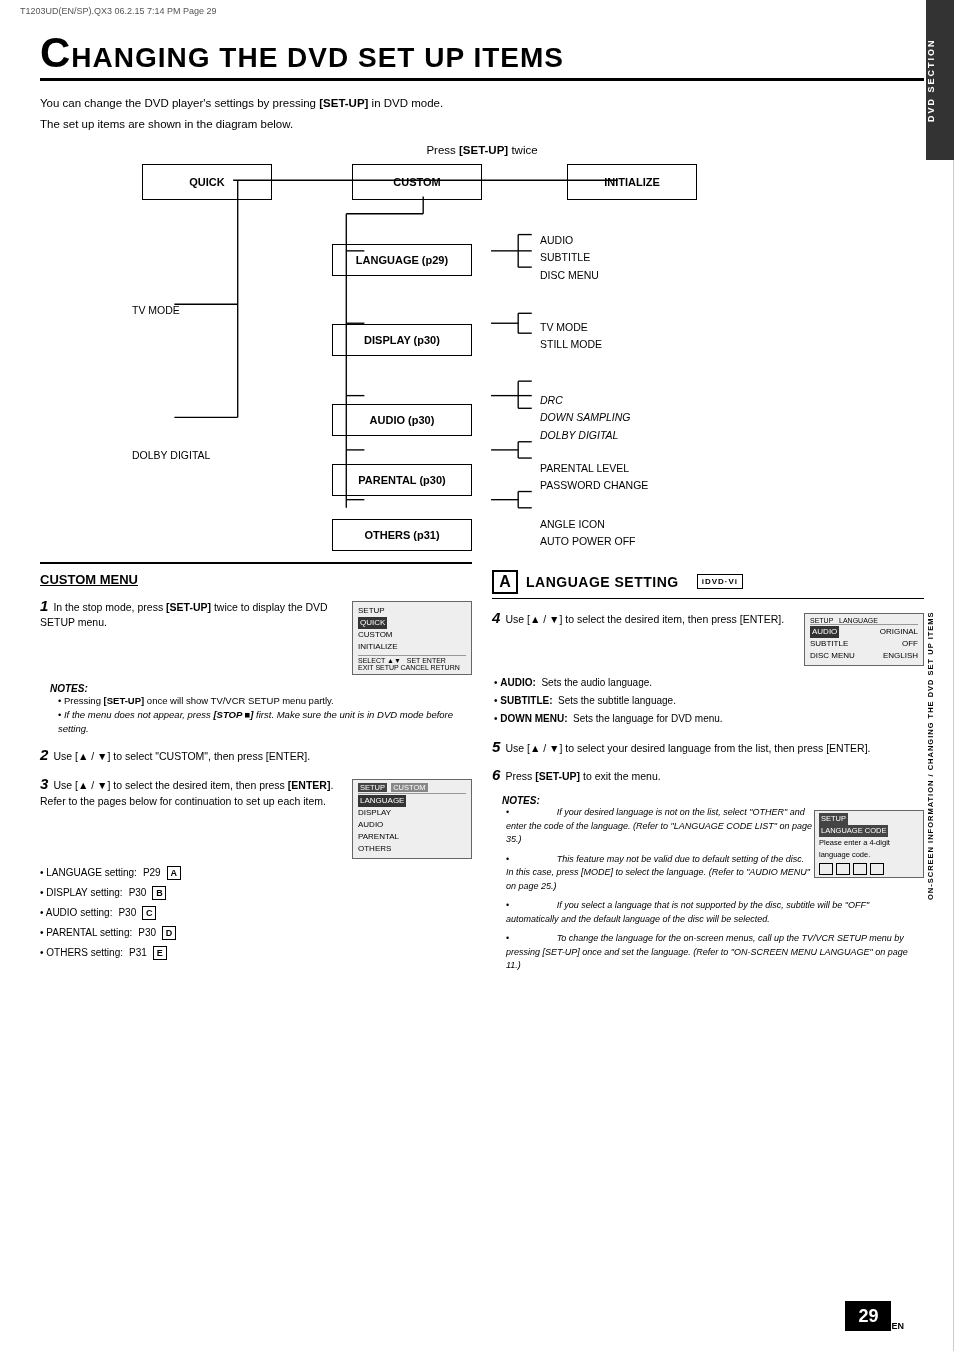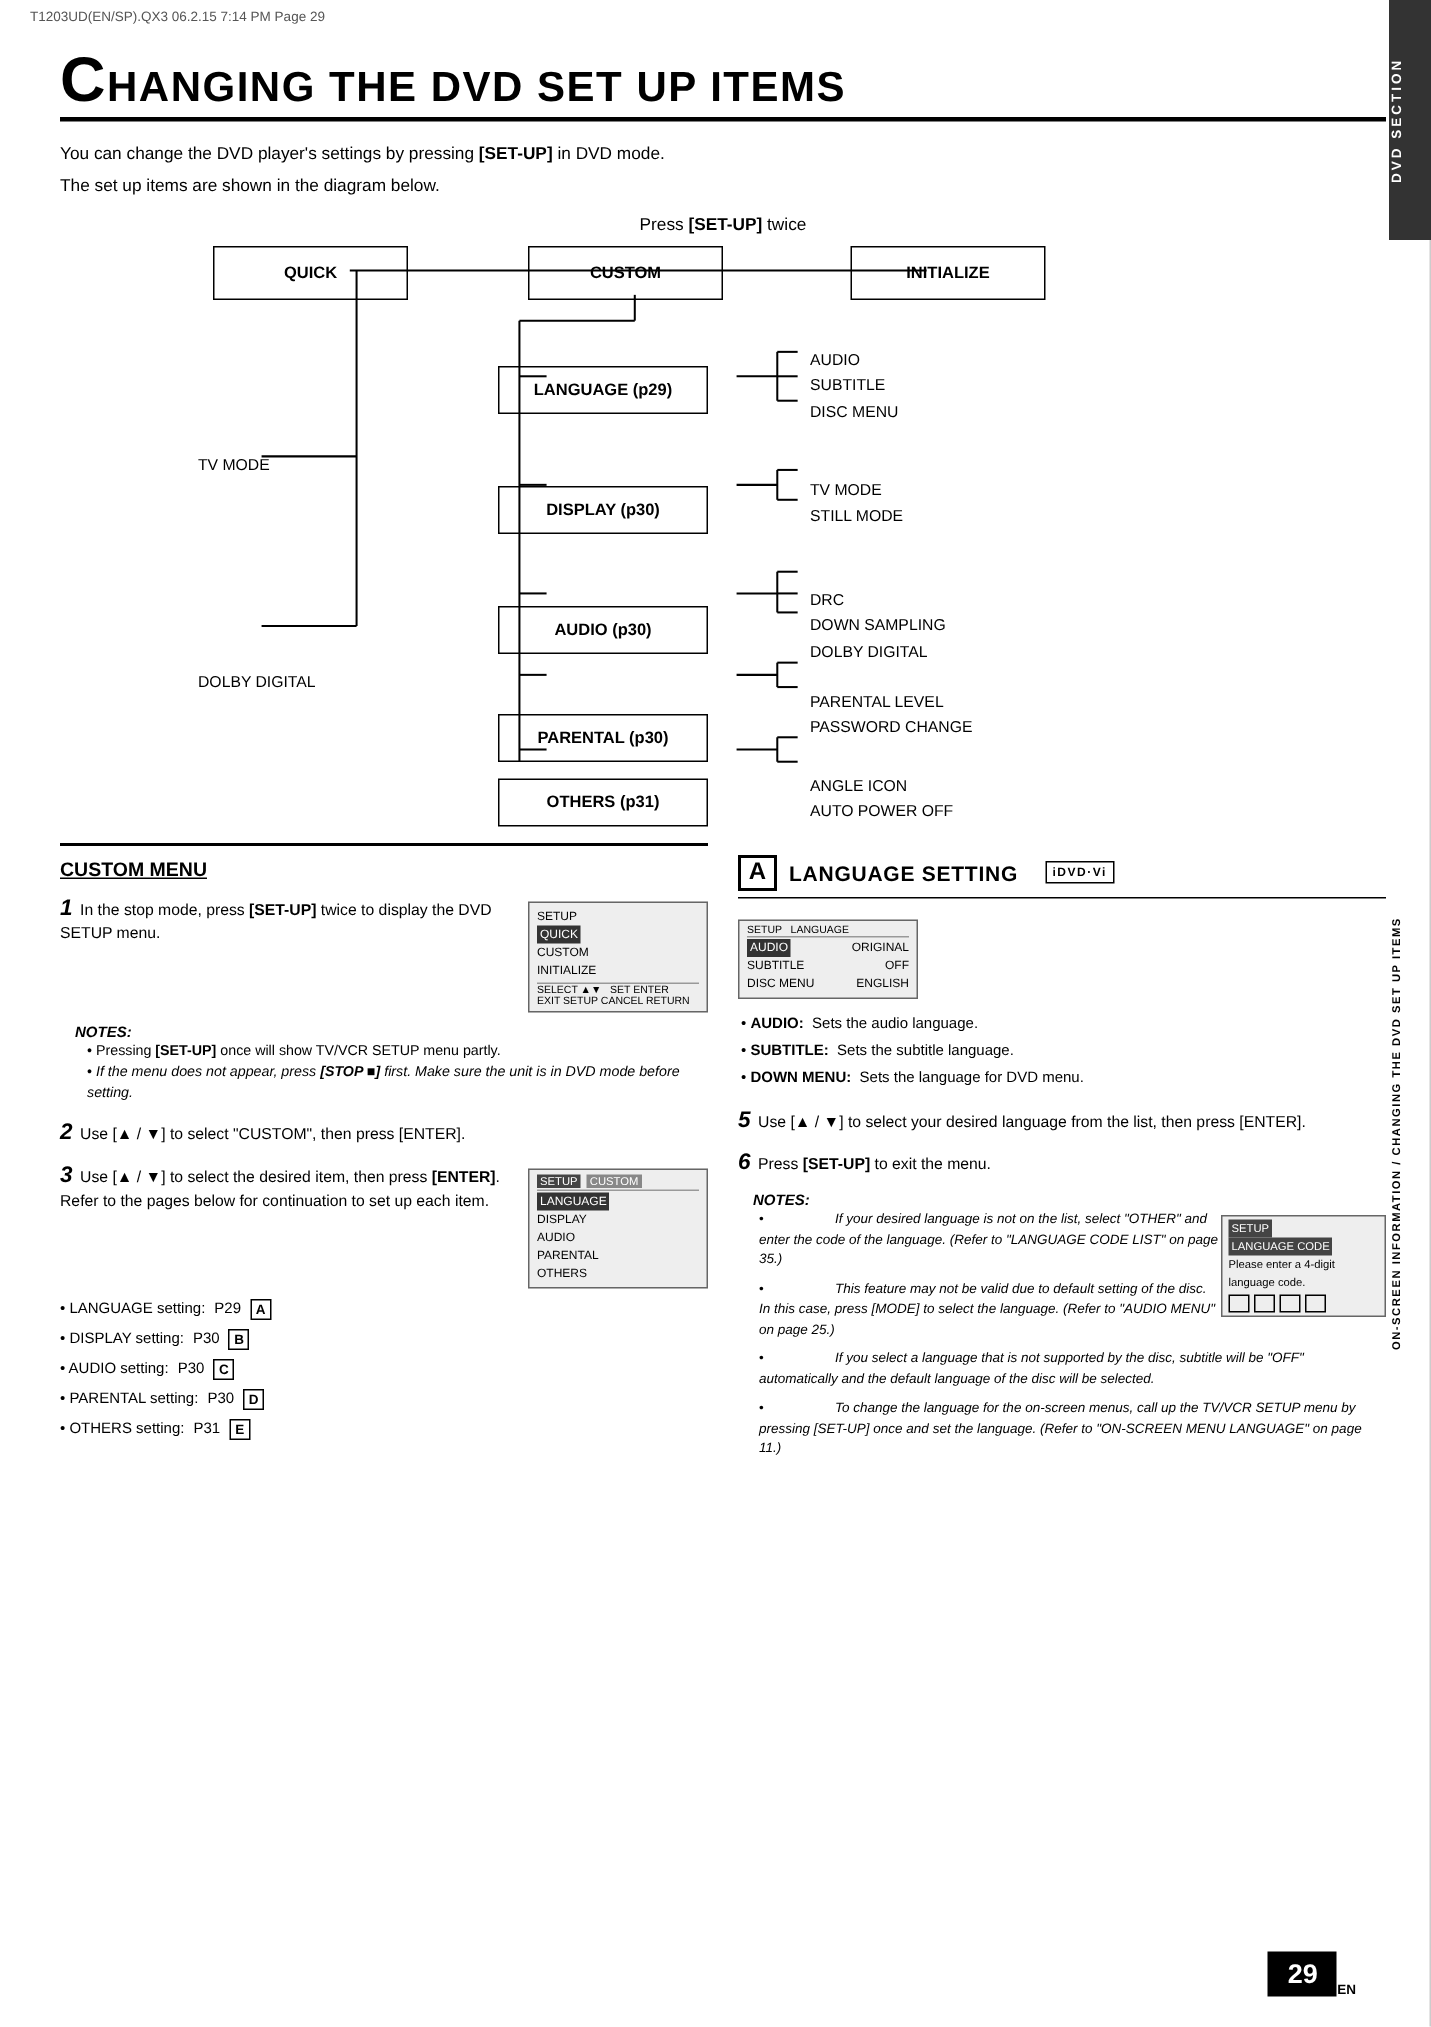--- a/index.html
+++ b/index.html
@@ -79,21 +79,21 @@
       justify-content: center;
     }
 
     .box-quick { width: 130px; height: 36px; left: 10px; top: 0; }
     .box-custom { width: 130px; height: 36px; left: 220px; top: 0; }
     .box-initialize { width: 130px; height: 36px; left: 435px; top: 0; }
 
     .box-language { width: 140px; height: 32px; left: 200px; top: 80px; text-align: center; }
     .box-display { width: 140px; height: 32px; left: 200px; top: 160px; }
     .box-audio { width: 140px; height: 32px; left: 200px; top: 240px; }
-    .box-parental { width: 140px; height: 32px; left: 200px; top: 300px; margin-top: 12px; }
+    .box-parental { width: 140px; height: 32px; left: 200px; top: 300px; }
     .box-others { width: 140px; height: 32px; left: 200px; top: 355px; }
 
     
     .diagram-svg {
       position: absolute;
       top: 0;
       left: 0;
       width: 100%;
       height: 100%;
     }
@@ -434,21 +434,21 @@
 
       <div style="position:absolute; left:408px; top:68px; font-size:10.5px; line-height:1.7;">
         <div>AUDIO</div>
         <div>SUBTITLE</div>
         <div>DISC MENU</div>
       </div>
       <div style="position:absolute; left:408px; top:155px; font-size:10.5px; line-height:1.7;">
         <div>TV MODE</div>
         <div>STILL MODE</div>
       </div>
-      <div style="position:absolute; left:408px; top:228px; font-size:10.5px; line-height:1.7;">
+      <div style="position:absolute; left:408px; top:228px; font-size:10.5px; line-height:1.7;font-style:italic;">
         <div>DRC</div>
         <div>DOWN SAMPLING</div>
         <div>DOLBY DIGITAL</div>
       </div>
       <div style="position:absolute; left:408px; top:296px; font-size:10.5px; line-height:1.7;">
         <div>PARENTAL LEVEL</div>
         <div>PASSWORD CHANGE</div>
       </div>
       <div style="position:absolute; left:408px; top:352px; font-size:10.5px; line-height:1.7;">
         <div>ANGLE ICON</div>
@@ -561,20 +561,24 @@
 
     <div class="right-col">
       <div class="lang-heading">
         <div class="lang-heading-box">A</div>
         <span class="lang-heading-text">LANGUAGE SETTING</span>
         <span class="dvd-logo">iDVD·Vi</span>
       </div>
 
       <div class="step">
         <div class="step-with-screen">
+          <div class="step-text-area">
+            <span class="step-num">4</span>
+            <span class="step-content">Use [▲ / ▼] to select the desired item, then press [ENTER].</span>
+          </div>
           <div class="mini-screen" style="min-width:110px;">
             <div style="font-size:7px;border-bottom:1px solid #999;margin-bottom:1px;">SETUP &nbsp; LANGUAGE</div>
             <div class="ms-row">
                 <span class="ms-highlight">AUDIO</span>
                 <span>ORIGINAL</span>
               </div>
             <div class="ms-row">
                 <span>SUBTITLE</span>
                 <span>OFF</span>
               </div>

